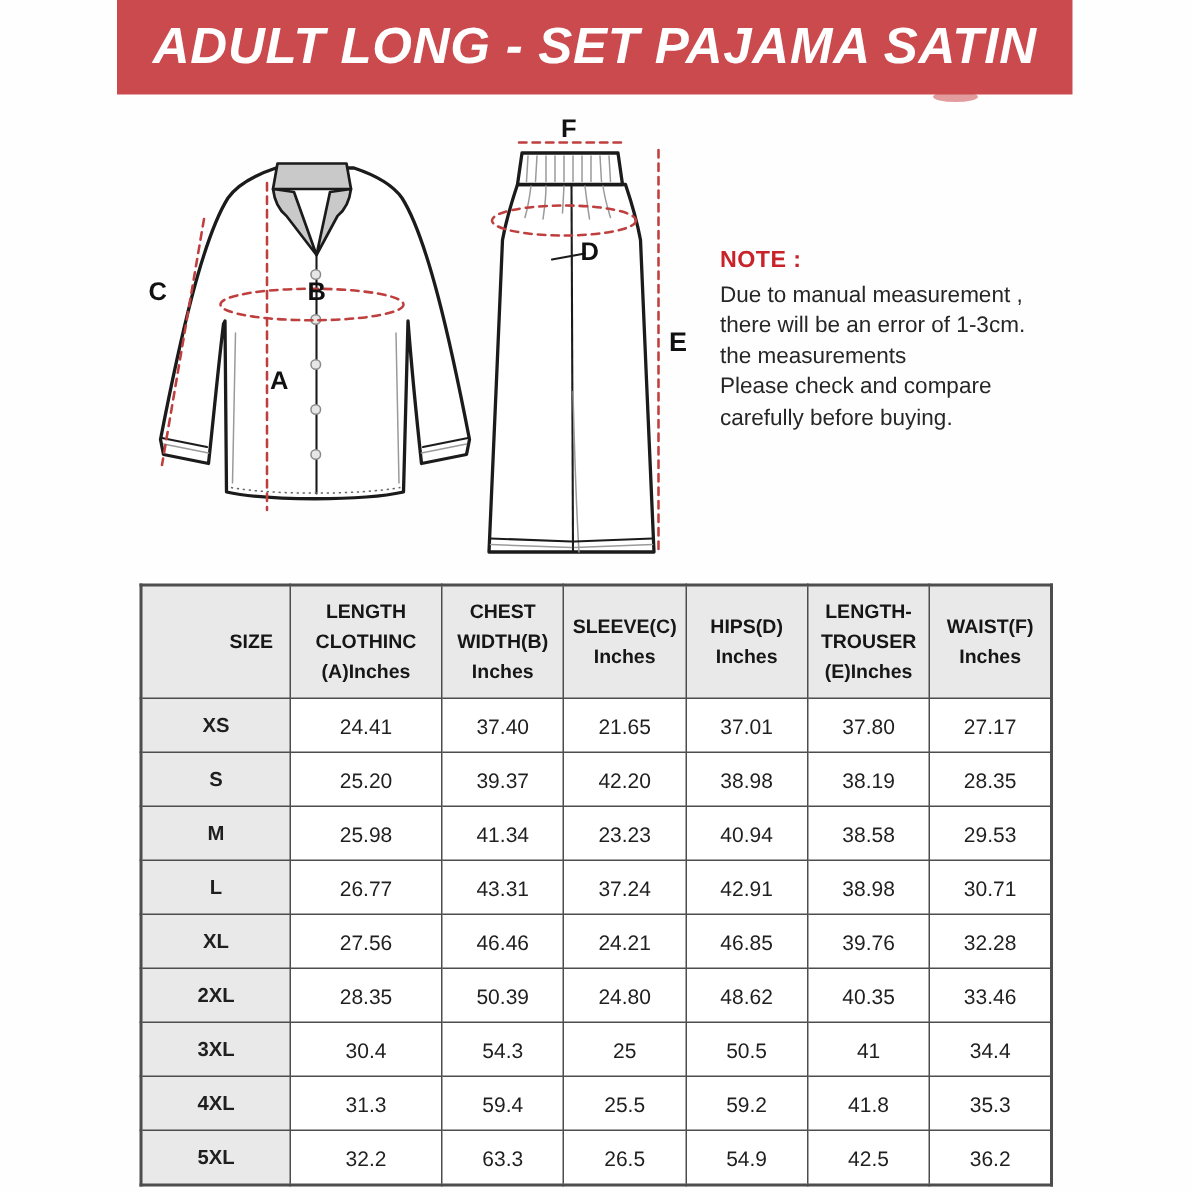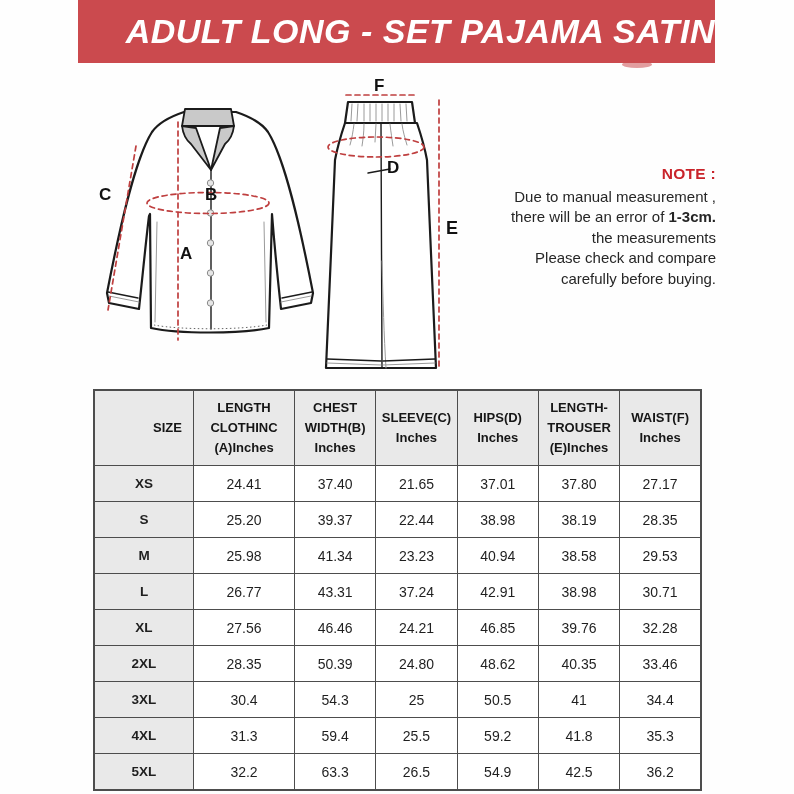--- a/index.html
+++ b/index.html
@@ -14,21 +14,21 @@
   body{
     width:794px;height:794px;background:#fdfdfd;overflow:hidden;
     font-family:"Liberation Sans", sans-serif;color:var(--ink);
   }
   .page{position:relative;width:794px;height:794px;background:#fefefe;}
 
   
   .banner{
     position:absolute;left:78px;top:0;width:637px;height:63px;
     background:var(--banner-red);
-    display:flex;align-items:center;justify-content:flex-end;
+    display:flex;align-items:center;justify-content:center;
   }
   .banner-title{
     color:#ffffff;font-weight:bold;font-style:italic;
     font-size:34px;letter-spacing:.5px;white-space:nowrap;
   }
   .banner-smudge{
     position:absolute;left:622px;top:61px;width:30px;height:7px;
     background:var(--banner-red);opacity:.55;border-radius:50%;
   }
 
@@ -40,24 +40,24 @@
   .detail{fill:none;stroke:#1b1b1b;stroke-width:1.4;stroke-linecap:round;}
   .detail-light{fill:none;stroke:#9a9a9a;stroke-width:1;stroke-linecap:round;}
   .stitch{fill:none;stroke:#666;stroke-width:1;stroke-dasharray:1.5,2.5;}
   .meas{fill:none;stroke:var(--line-red);stroke-width:1.7;stroke-dasharray:5,4;stroke-linecap:round;}
   .mlabel{fill:#111;font-family:"Liberation Sans",sans-serif;font-weight:bold;font-size:17px;}
   .button-dot{fill:#e6e6e6;stroke:#8a8a8a;stroke-width:1;}
 
   
   .note{
     position:absolute;left:480px;top:164px;width:236px;
-    text-align:right;font-size:15px;line-height:20.5px;color:#262626;
+    text-align:left;font-size:15px;line-height:20.5px;color:#262626;
   }
   .note-title{color:var(--note-red);font-weight:bold;font-size:15.5px;margin-bottom:2px;letter-spacing:.3px;}
-  .note-bold{font-weight:bold;}
+  .note-bold{font-weight:normal;}
 
   
   .table-wrap{position:absolute;left:93px;top:389px;}
   table.size-table{
     border-collapse:collapse;table-layout:fixed;width:609px;
     border:2px solid var(--table-border);
   }
   .size-table th,.size-table td{
     border:1px solid var(--table-border);
     text-align:center;vertical-align:middle;
@@ -222,21 +222,21 @@
             <td>37.40</td>
             <td>21.65</td>
             <td>37.01</td>
             <td>37.80</td>
             <td>27.17</td>
           </tr>
           <tr>
             <td class="size-cell">S</td>
             <td>25.20</td>
             <td>39.37</td>
-            <td>22.44</td>
+            <td>42.20</td>
             <td>38.98</td>
             <td>38.19</td>
             <td>28.35</td>
           </tr>
           <tr>
             <td class="size-cell">M</td>
             <td>25.98</td>
             <td>41.34</td>
             <td>23.23</td>
             <td>40.94</td>

